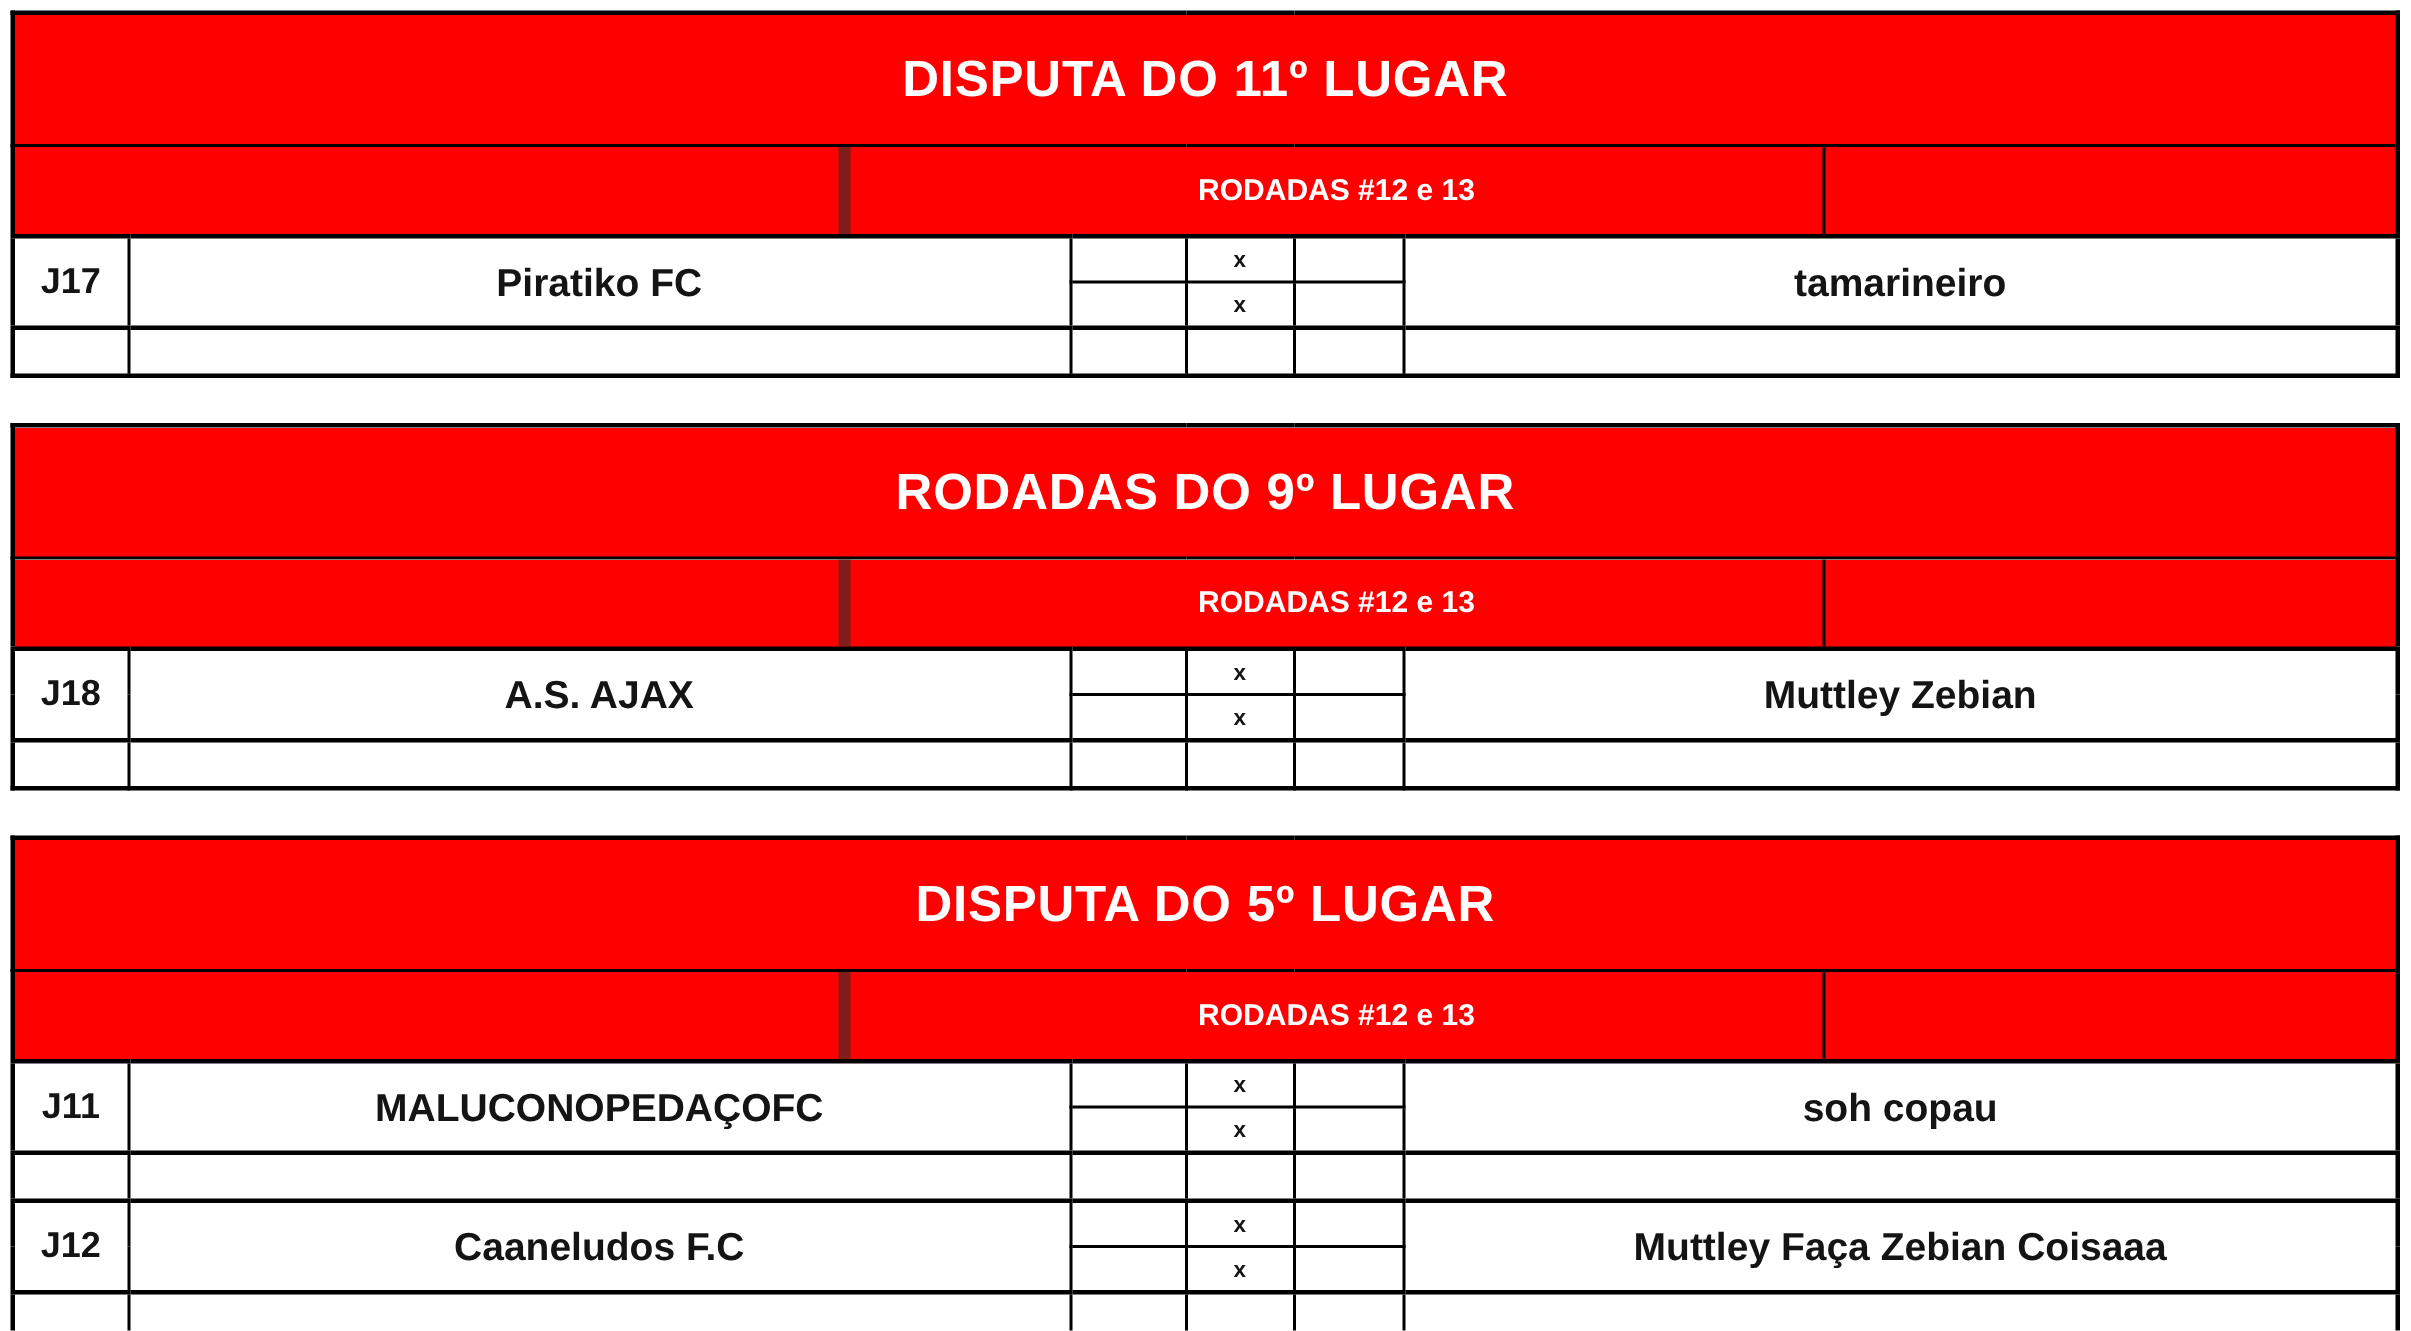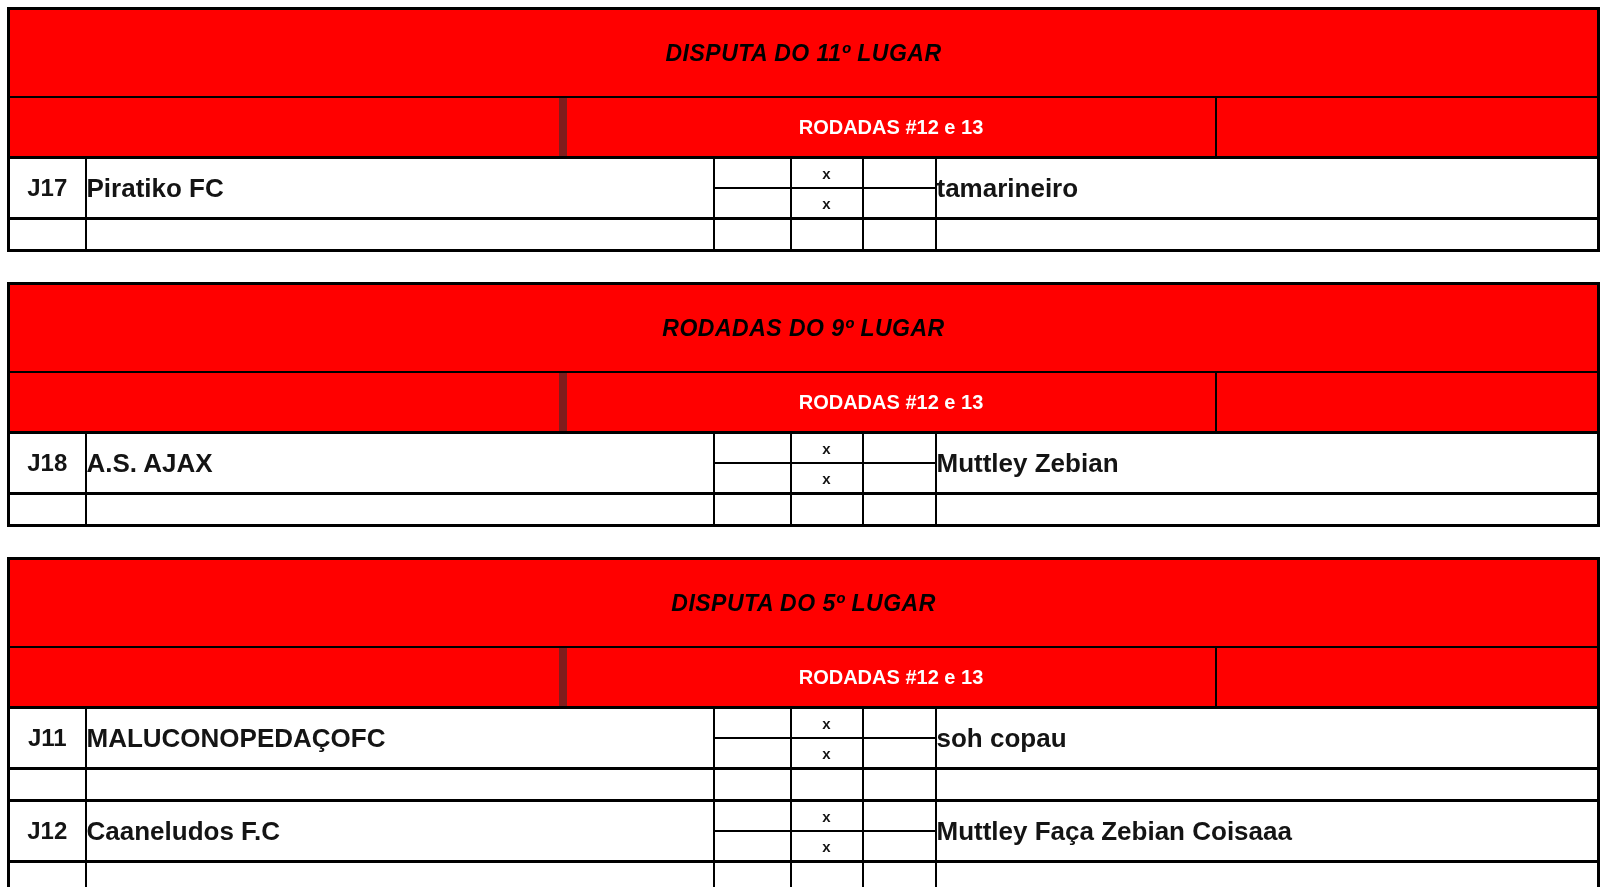--- a/index.html
+++ b/index.html
@@ -31,27 +31,26 @@
   col.c-j    { width: 77px;  }
   col.c-home { width: 628px; }
   col.c-s1   { width: 77px;  }
   col.c-x    { width: 72px;  }
   col.c-s2   { width: 73px;  }
   col.c-away { width: 663px; }
 
   td.title-cell {
     height: 86px;
     background: #ff0000;
-    color: #000000;
-    text-align: center;
-    vertical-align: middle;
-    font-size: 23px;
+    color: #ffffff;
+    text-align: center;
+    vertical-align: middle;
+    font-size: 34px;
     font-weight: bold;
     letter-spacing: 0.5px;
-    font-style: italic;
   }
   td.band-cell {
     height: 58px;
     background: #ff0000;
     border-bottom: 3px solid #000;
   }
   .band {
     display: flex;
     height: 100%;
     align-items: stretch;
@@ -76,20 +75,21 @@
   td.match-id {
     text-align: center;
     vertical-align: middle;
     font-size: 24px;
     font-weight: bold;
     color: #141414;
     background: #ffffff;
     margin-left: 42px;
   }
   td.team {
+    text-align: center;
     vertical-align: middle;
     font-size: 26px;
     font-weight: bold;
     color: #141414;
     background: #ffffff;
     margin-left: 38px;
   }
   td.score {
     background: #ffffff;
   }

